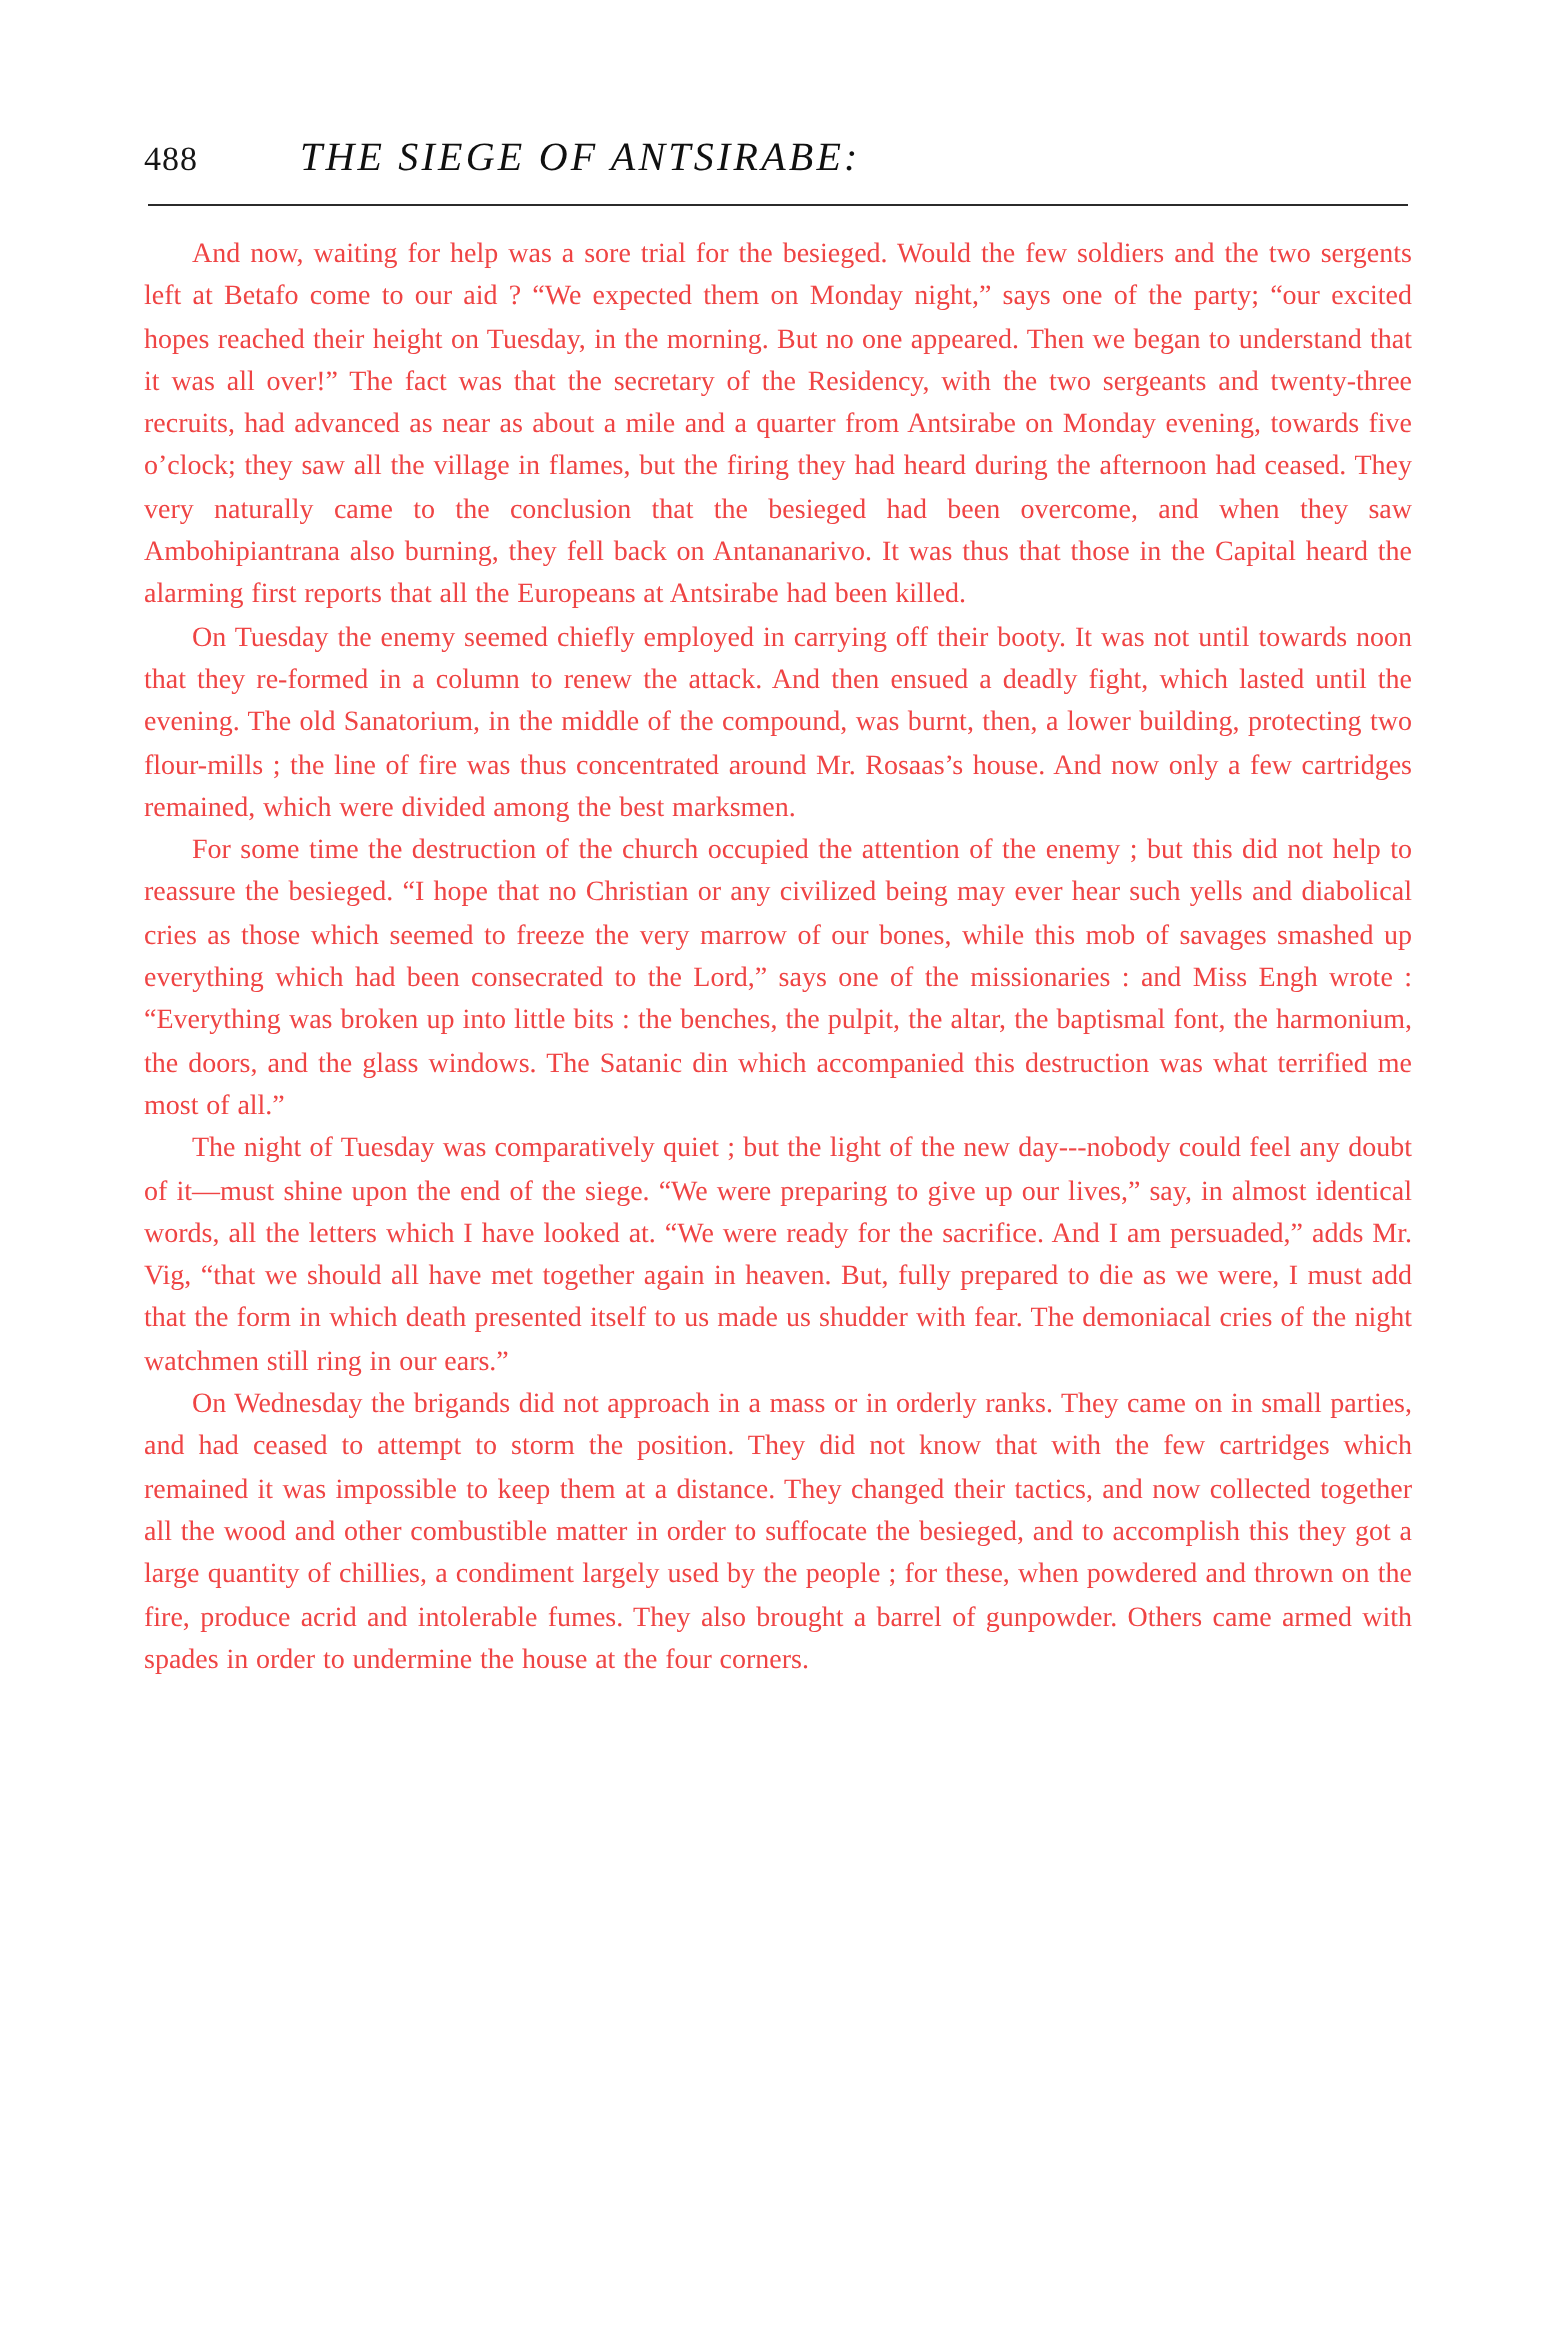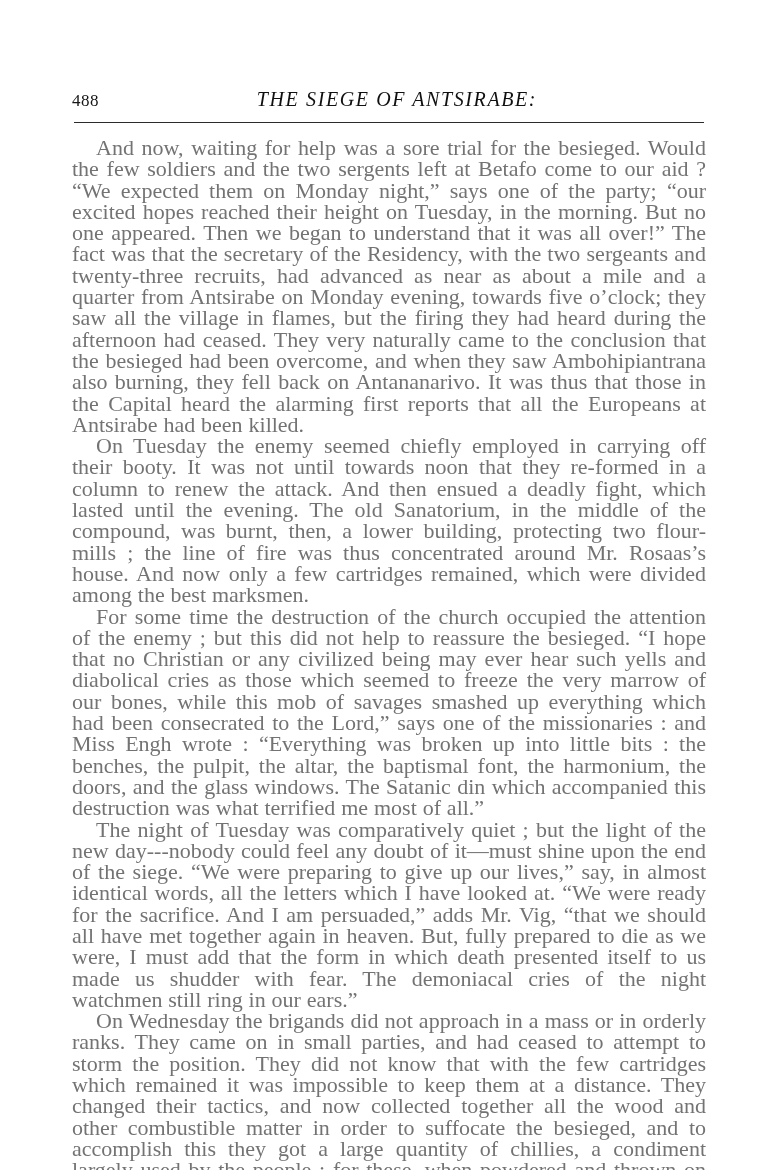--- a/index.html
+++ b/index.html
@@ -11,62 +11,61 @@
     width: 778px;
     height: 1170px;
     font-family: "Liberation Serif", serif;
     color: #111111;
   }
   .page {
     position: relative;
     width: 778px;
     height: 1170px;
     box-sizing: border-box;
-    padding: 52px 72px 20px 72px;
+    padding: 68px 72px 20px 72px;
   }
   .running-head {
     display: flex;
     align-items: baseline;
     font-family: "Liberation Serif", serif;
   }
   .folio {
     font-size: 17px;
     letter-spacing: 0.5px;
     width: 78px;
     flex: 0 0 78px;
     color: #151515;
   }
   .head-title {
     flex: 1 1 auto;
-    text-align: center;
+    text-align: left;
     font-style: italic;
     font-size: 20px;
     letter-spacing: 1.6px;
     color: #101010;
     padding-right: 62px;
     white-space: nowrap;
-    margin-top: 36px;
   }
   .rule {
     margin-top: 11px;
     margin-left: 2px;
     margin-right: 2px;
     border-top: 1px solid #2b2b2b;
   }
   .body-text {
     margin-top: 14px;
   }
   .body-text p {
     margin: 0;
-    font-size: 22px;
+    font-size: 14px;
     line-height: 21.3px;
     text-align: justify;
     text-justify: inter-word;
     text-indent: 24px;
-    color: #737373;
+    color: #ef4444;
     word-spacing: 0.4px;
     hyphens: none;
   }
   .body-text p + p {
     margin-top: 0;
     font-family: Liberation Serif, serif;
   }
 </style>
 </head>
 <body>

